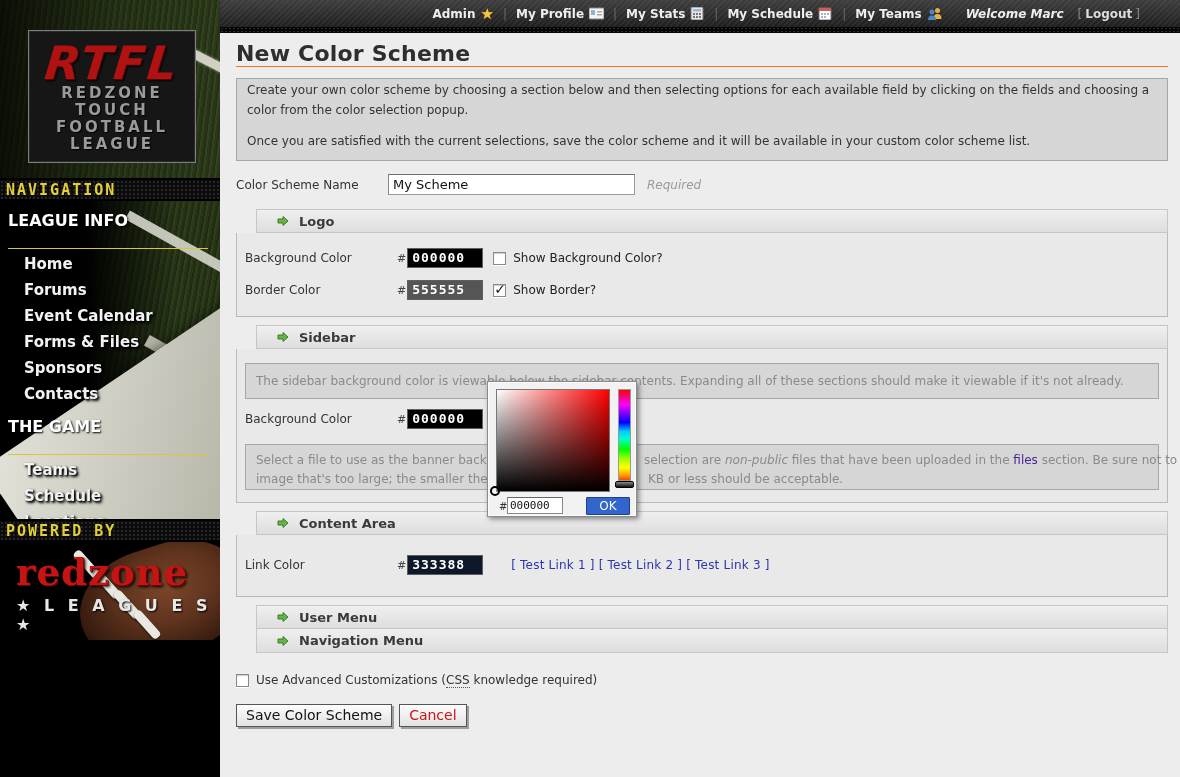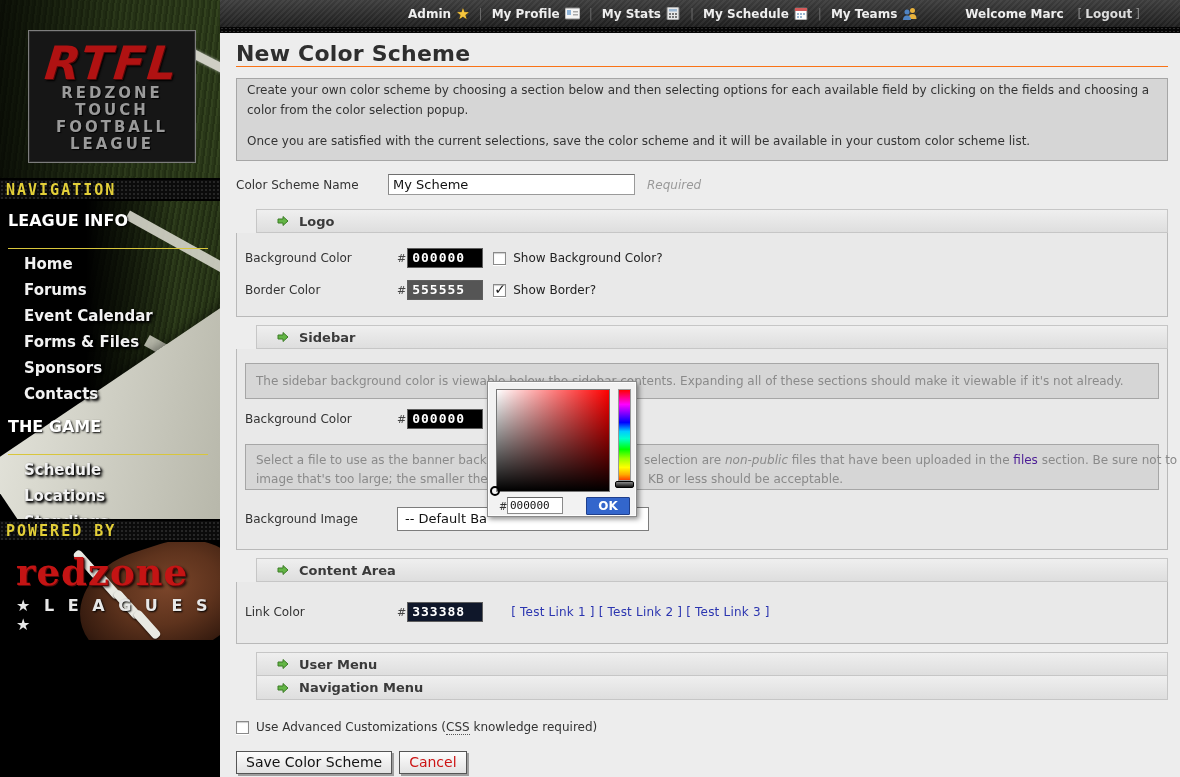--- a/index.html
+++ b/index.html
@@ -36,21 +36,21 @@
   .rz-name { position:absolute; left:16px; top:8px; font-size:37px; font-weight:bold; color:#c41414; font-family:"DejaVu Serif", serif; letter-spacing:1px; text-shadow:1px 1px 0 #5e0a0a, 2px 2px 3px #000; }
   .rz-sub { position:absolute; left:16px; top:54px; font-size:16px; font-weight:bold; color:#e8e8e8; letter-spacing:4px; text-shadow:1px 1px 2px #000; }
   .sidebar-bottom { height:132px; background:#000; }
 
   
   #topbar { position:absolute; left:220px; top:0; width:960px; height:27px; z-index:3;
     background:repeating-linear-gradient(135deg, rgba(255,255,255,.05) 0 2px, rgba(255,255,255,0) 2px 4px), linear-gradient(#3d3d3d, #1e1e1e);
     display:flex; align-items:center; justify-content:flex-end; padding-right:40px; color:#eee; font-weight:bold; font-size:12px; }
   .tb-item { display:flex; align-items:center; gap:5px; cursor:pointer; white-space:nowrap; }
   .tb-sep { color:#6a6a6a; margin:0 9px; font-weight:normal; }
-  .tb-welcome { margin-left:48px; white-space:nowrap; }
+  .tb-welcome { margin-left:24px; white-space:nowrap;font-style:italic; }
   .tb-logout-wrap { margin-left:14px; white-space:nowrap; }
   .tb-bracket { color:#8a8a8a; font-weight:normal; }
   .tb-logout { color:#dcdcdc; cursor:pointer; margin:0 3px; }
   .star-glyph { color:#f6c63e; font-size:15px; text-shadow:0 0 1px #a87700; }
   .mini-icon { display:inline-block; width:15px; height:13px; }
   #dotstrip { position:absolute; left:220px; top:27px; width:960px; height:6px; background:#050505; background-image:radial-gradient(#2e2e2e 1px, transparent 1.2px); background-size:4px 3px; z-index:3; }
 
   
   #main { position:absolute; left:220px; top:33px; width:960px; height:744px; background:#ededed; padding:8px 12px 0 16px; z-index:1; }
   h1 { font-size:22px; color:#2e2e2e; letter-spacing:.2px; padding-bottom:0; border-bottom:1px solid #f97316; }
@@ -96,21 +96,21 @@
   
   #picker { position:absolute; left:487px; top:381px; width:150px; height:136px; background:#f2f2f2; border:1px solid #8a8a8a; box-shadow:0 0 0 1px #fcfcfc inset, 2px 2px 5px rgba(0,0,0,.45); z-index:10; }
   .sv-square { position:absolute; left:8px; top:7px; width:114px; height:103px; border:1px solid #777;
     background:linear-gradient(to bottom, rgba(0,0,0,0), #000), linear-gradient(to right, #fff, rgba(255,255,255,0)), #f00; }
   .hue-bar { position:absolute; left:130px; top:7px; width:13px; height:92px; border:1px solid #999;
     background:linear-gradient(to bottom, #f00 0%, #f0f 16%, #8000ff 26%, #00f 36%, #0cf 46%, #0fc 54%, #0f0 66%, #9f0 76%, #ff0 86%, #fa0 94%, #f40 100%); }
   .hue-handle { position:absolute; left:127px; top:99px; width:19px; height:7px; background:linear-gradient(#888,#111); border:1px solid #000; border-radius:2px; cursor:pointer; }
   .sv-cursor { position:absolute; left:2px; top:104px; width:10px; height:10px; border:2px solid #000; border-radius:50%; background:rgba(255,255,255,.2); cursor:pointer; }
   .picker-hash { position:absolute; left:11px; top:119px; font-size:10px; color:#333; }
   .picker-hex { position:absolute; left:19px; top:115px; width:56px; height:17px; border:1px solid #8a8a8a; border-top-color:#666; font-family:"DejaVu Sans Mono", monospace; font-size:11px; padding:0 2px; color:#111; background:#fff; }
-  .ok-btn { position:absolute; left:98px; top:115px; width:44px; height:18px; background:#3366cc; border:1px solid #1f3f8c; color:#fff; font-weight:bold; font-size:12px; text-align:center; line-height:16px; border-radius:1px; cursor:pointer; }
+  .ok-btn { position:absolute; left:98px; top:115px; width:44px; height:18px; background:#3366cc; border:1px solid #1f3f8c; color:#fff; font-weight:normal; font-size:12px; text-align:center; line-height:16px; border-radius:1px; cursor:pointer; }
 </style>
 </head>
 <body>
 
 <div id="sidebar">
   <div class="grass-top">
     <div class="yardline1"></div>
     <div class="logo-box">
       <div class="logo-rtfl">RTFL</div>
       <div class="logo-word">REDZONE</div>
@@ -125,20 +125,21 @@
     <div class="yardline3"></div>
     <div class="sideline"></div>
     <div class="nav-header">LEAGUE INFO</div>
     <div class="nav-item">Home</div>
     <div class="nav-item">Forums</div>
     <div class="nav-item">Event Calendar</div>
     <div class="nav-item">Forms &amp; Files</div>
     <div class="nav-item">Sponsors</div>
     <div class="nav-item">Contacts</div>
     <div class="nav-header">THE GAME</div>
+    <div class="nav-item">Teams</div>
     <div class="nav-item">Schedule</div>
     <div class="nav-item">Locations</div>
     <div class="nav-item">Standings</div>
 
   </div>
   <div class="band">POWERED BY</div>
   <div class="powered-area">
     <div class="football"></div>
     <div class="lace l1"></div>
     <div class="lace l2"></div>
@@ -268,24 +269,20 @@
         <span class="field-label">Background Color</span>
         <span class="hash">#</span>
         <div class="swatch" style="background: rgb(0, 0, 0);">000000</div>
       </div>
       <div class="note-box2">
         <span class="frag" style="left:10px; top:6px;">Select a file to use as the banner background</span>
         <span class="frag" style="left:398px; top:6px;"><span>selection are </span><span class="italic">non-public</span><span> files that have been uploaded in the </span><span class="files-link">files</span><span> section. Be sure not to use an</span></span>
         <span class="frag" style="left:10px; top:25px;">image that's too large; the smaller the better</span>
         <span class="frag" style="left:402px; top:25px;">KB or less should be acceptable.</span>
       </div>
-      <div class="field-row" style="margin-top:11px;">
-        <span class="field-label">Background Image</span>
-        <div class="select-box">-- Default Ba</div>
-      </div>
     </div>
 
     <div class="sec-gap"></div>
 
     <div class="sec-header">
       <svg class="arrow-icon" viewBox="0 0 12 12">
           <path d="M1 4 h5 V1.5 L11 6 L6 10.5 V8 H1 Z" fill="#63b545" stroke="#3c7d26" stroke-width="1"></path>
         </svg>
       <span class="sec-title">Content Area</span>
     </div>

